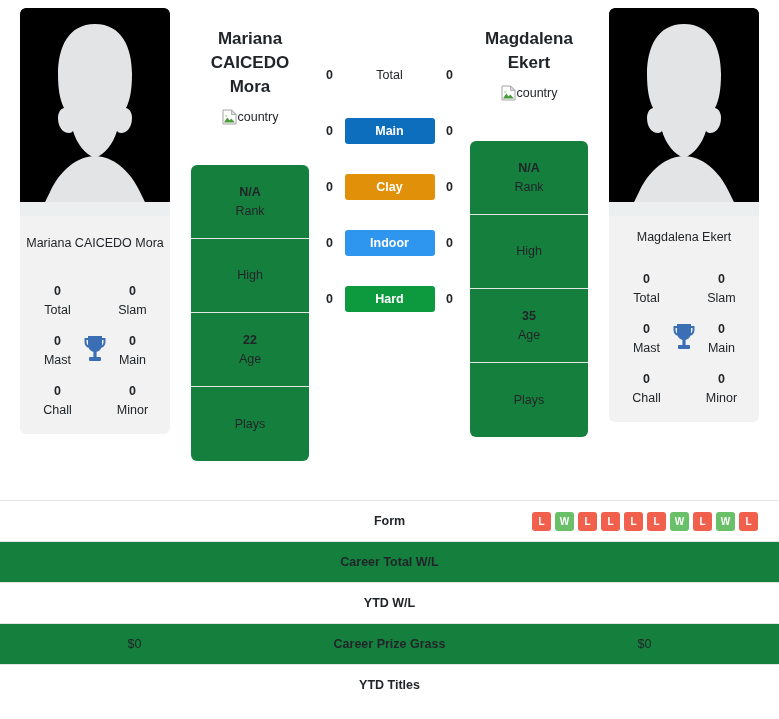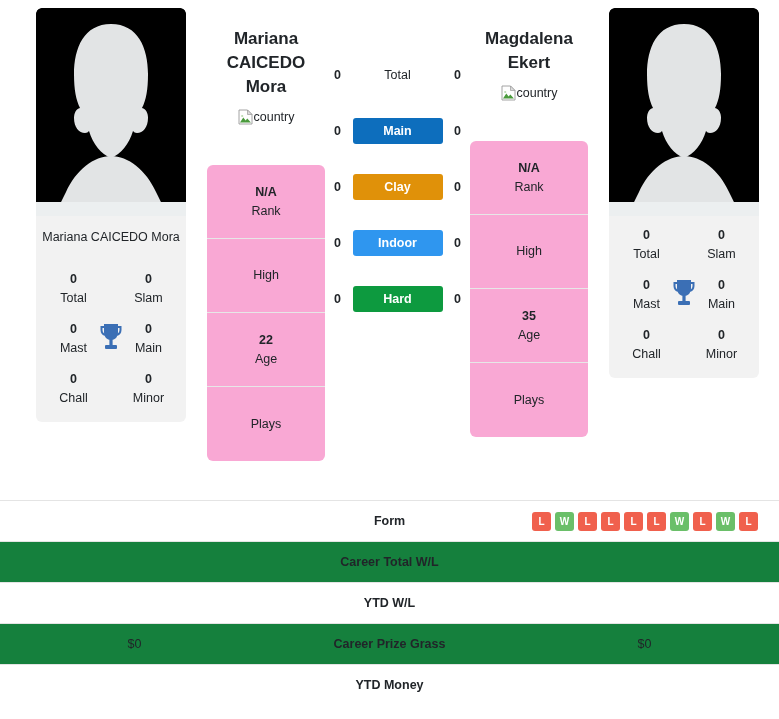--- a/index.html
+++ b/index.html
@@ -30,21 +30,21 @@
   
   .player-card {
     width: 150px;
     margin-top: 8px;
     background: #f2f2f2;
     border-radius: 6px;
     overflow: hidden;
     display: flex;
     flex-direction: column;
   }
-  .player-card.left { margin-left: 36px; }
+  .player-card.left { margin-left: 20px; gap: 6px; }
   .player-card.right { margin-left: 0; margin-right: 20px; }
 
   .photo {
     position: relative;
     width: 150px;
     height: 208px;
     background: #000000;
     border-top-left-radius: 6px;
     border-top-right-radius: 6px;
     overflow: hidden;
@@ -135,21 +135,21 @@
   .broken-img {
     width: 15px;
     height: 16px;
     margin-right: 1px;
     flex: 0 0 auto;
   }
 
   .rank-box {
     margin-top: 38px;
     width: 118px;
-    background: #f9a8d4;
+    background: #15803d;
     border-radius: 6px;
     overflow: hidden;
   }
   .rank-seg {
     height: 74px;
     display: flex;
     flex-direction: column;
     align-items: center;
     justify-content: center;
     border-bottom: 1px solid #e7e7e7;
@@ -416,20 +416,21 @@
 
     <div class="player-card right">
       <div class="photo">
         <svg class="silhouette" viewBox="0 0 150 208" preserveAspectRatio="none">
           <rect x="0" y="0" width="150" height="208" fill="#000000"></rect>
           <path d="M75 16 C48 16 38 40 38 66 C38 82 40 92 44 100 C40 101 38 105 38 110 C38 119 43 125 49 125 C51 125 52 124 53 123 C57 136 65 146 75 150 C85 146 93 136 97 123 C98 124 99 125 101 125 C107 125 112 119 112 110 C112 105 110 101 106 100 C110 92 112 82 112 66 C112 40 102 16 75 16 Z" fill="#e2e4e5"></path>
           <path d="M75 148 C58 148 40 162 30 184 C24 196 21 202 20 208 L130 208 C129 202 126 196 120 184 C110 162 92 148 75 148 Z" fill="#e2e4e5"></path>
         </svg>
         <div class="fadebar"></div>
       </div>
+      <div class="card-name">Magdalena Ekert</div>
       <div class="stat-grid">
         <div class="stat-row">
           <div class="stat-cell">
             <div class="stat-val">0</div>
             <div class="stat-lbl">Total</div>
           </div>
           <div class="stat-cell">
             <div class="stat-val">0</div>
             <div class="stat-lbl">Slam</div>
           </div>
@@ -501,20 +502,20 @@
       </tr>
 
       <tr class="shaded">
         <td class="side">$0</td>
         <td class="label">Career Prize Grass</td>
         <td class="side">$0</td>
       </tr>
 
       <tr>
         <td class="side"></td>
-        <td class="label">YTD Money</td>
+        <td class="label">YTD Titles</td>
         <td class="side"></td>
       </tr>
 
     </tbody>
   </table>
 
 </div>
 
 </body></html>

